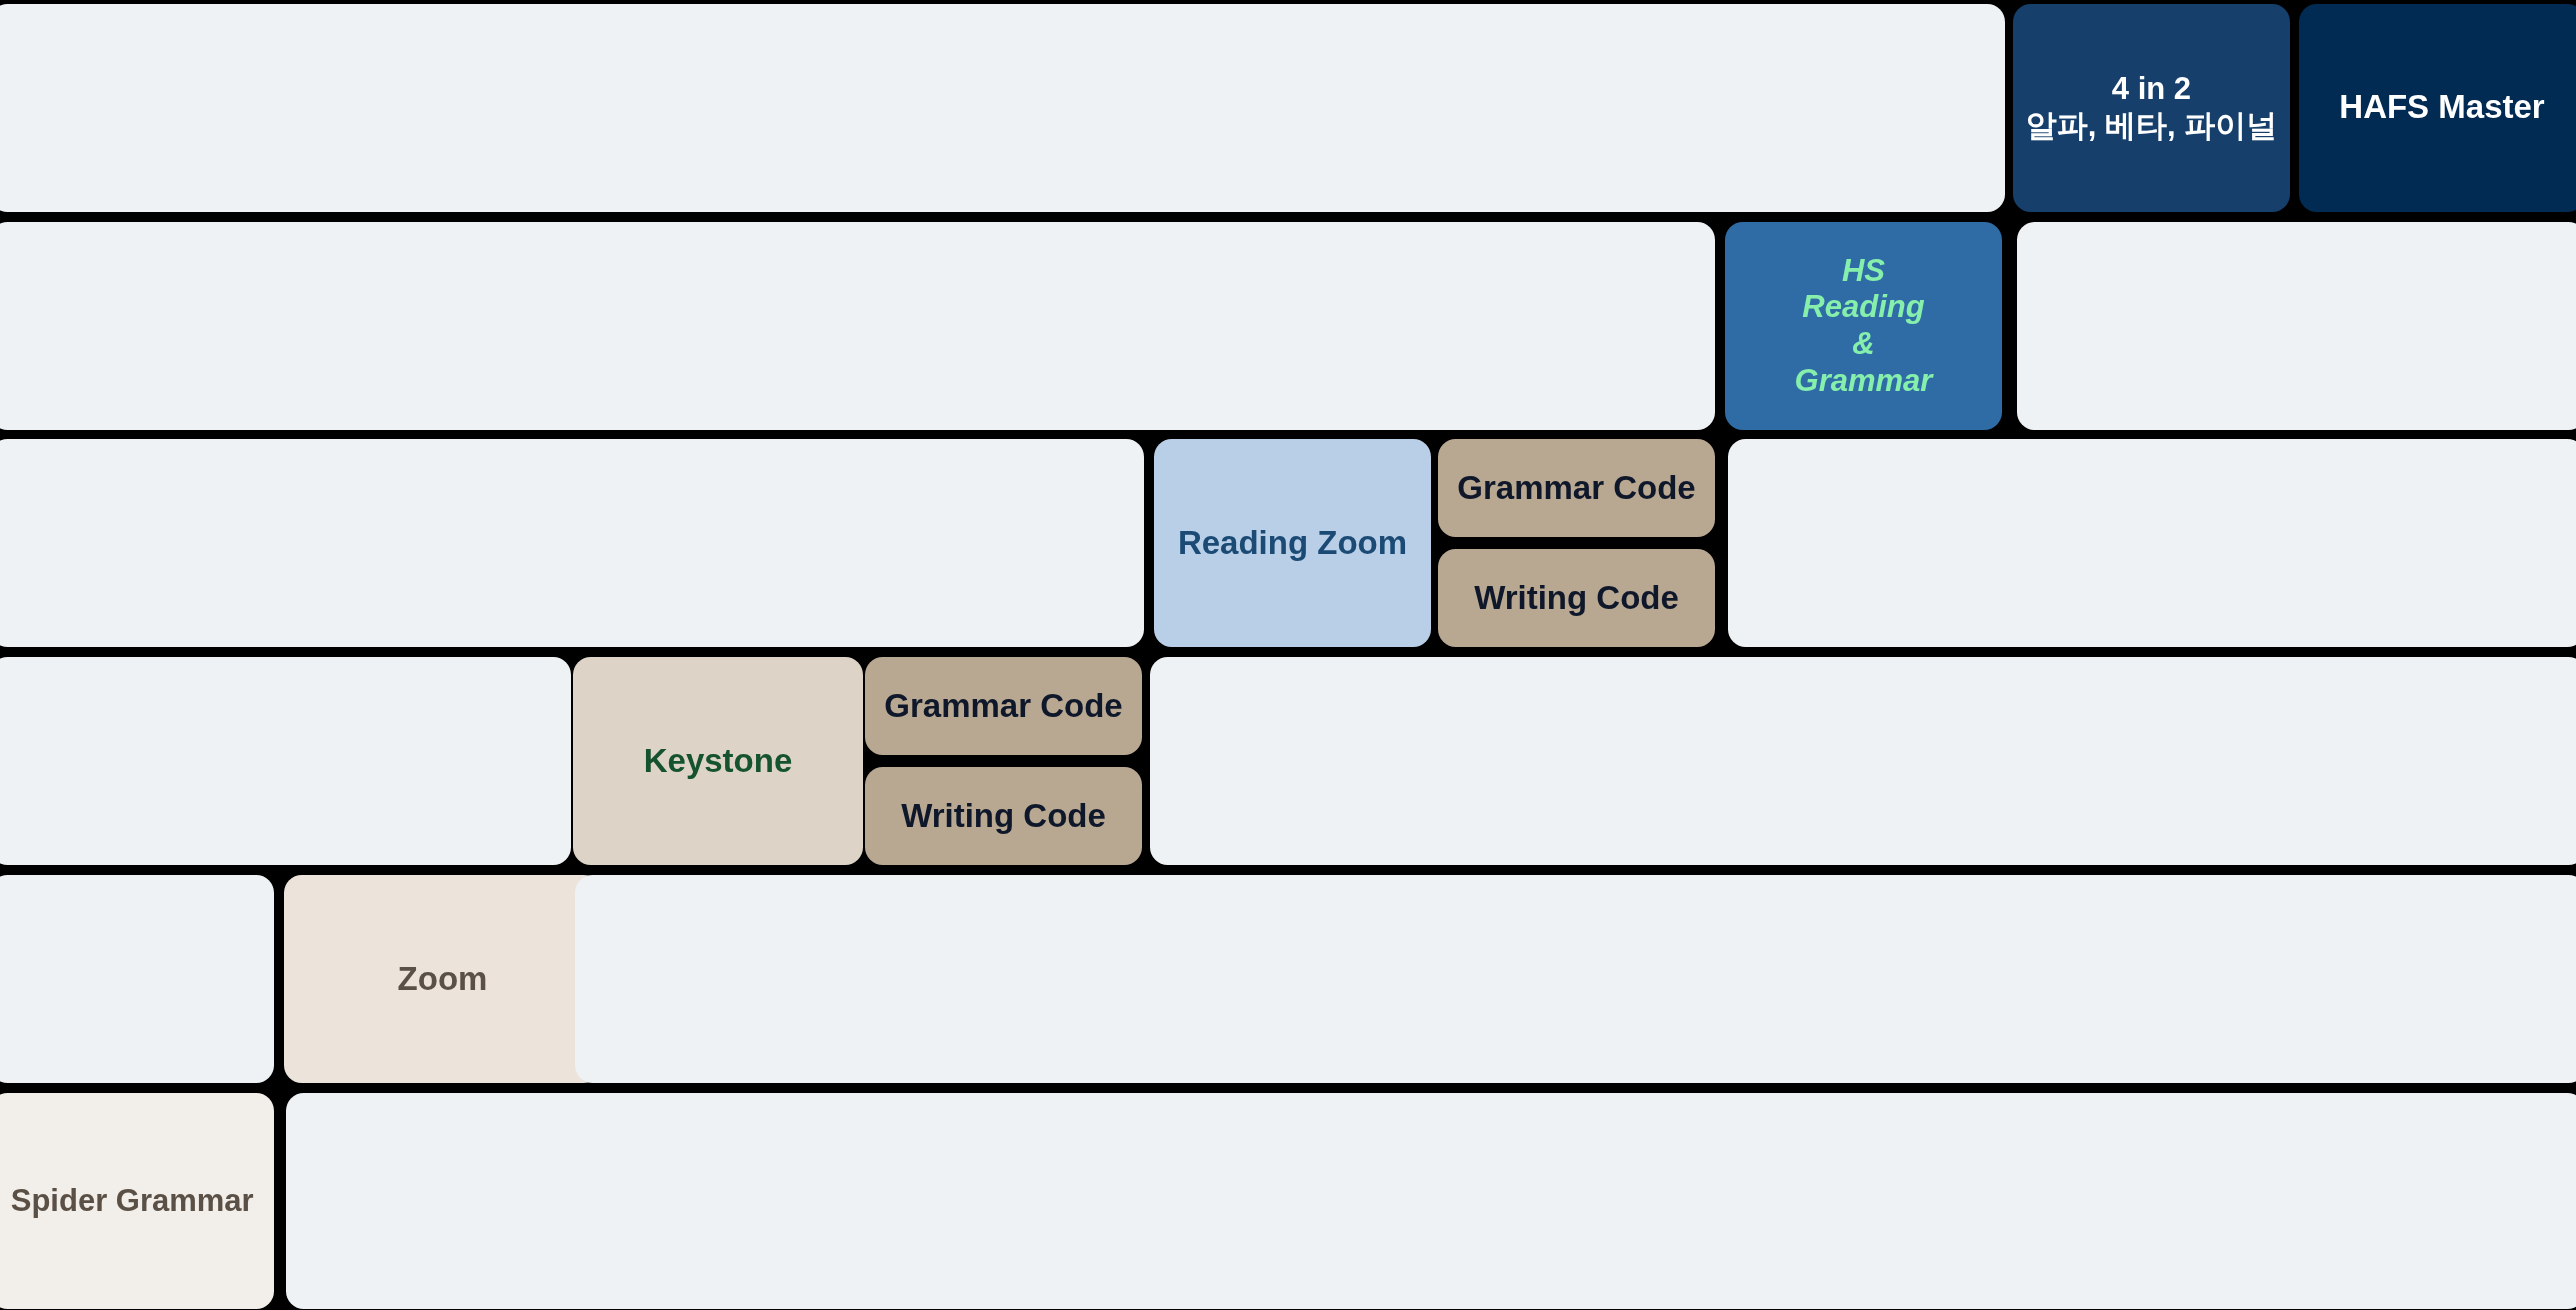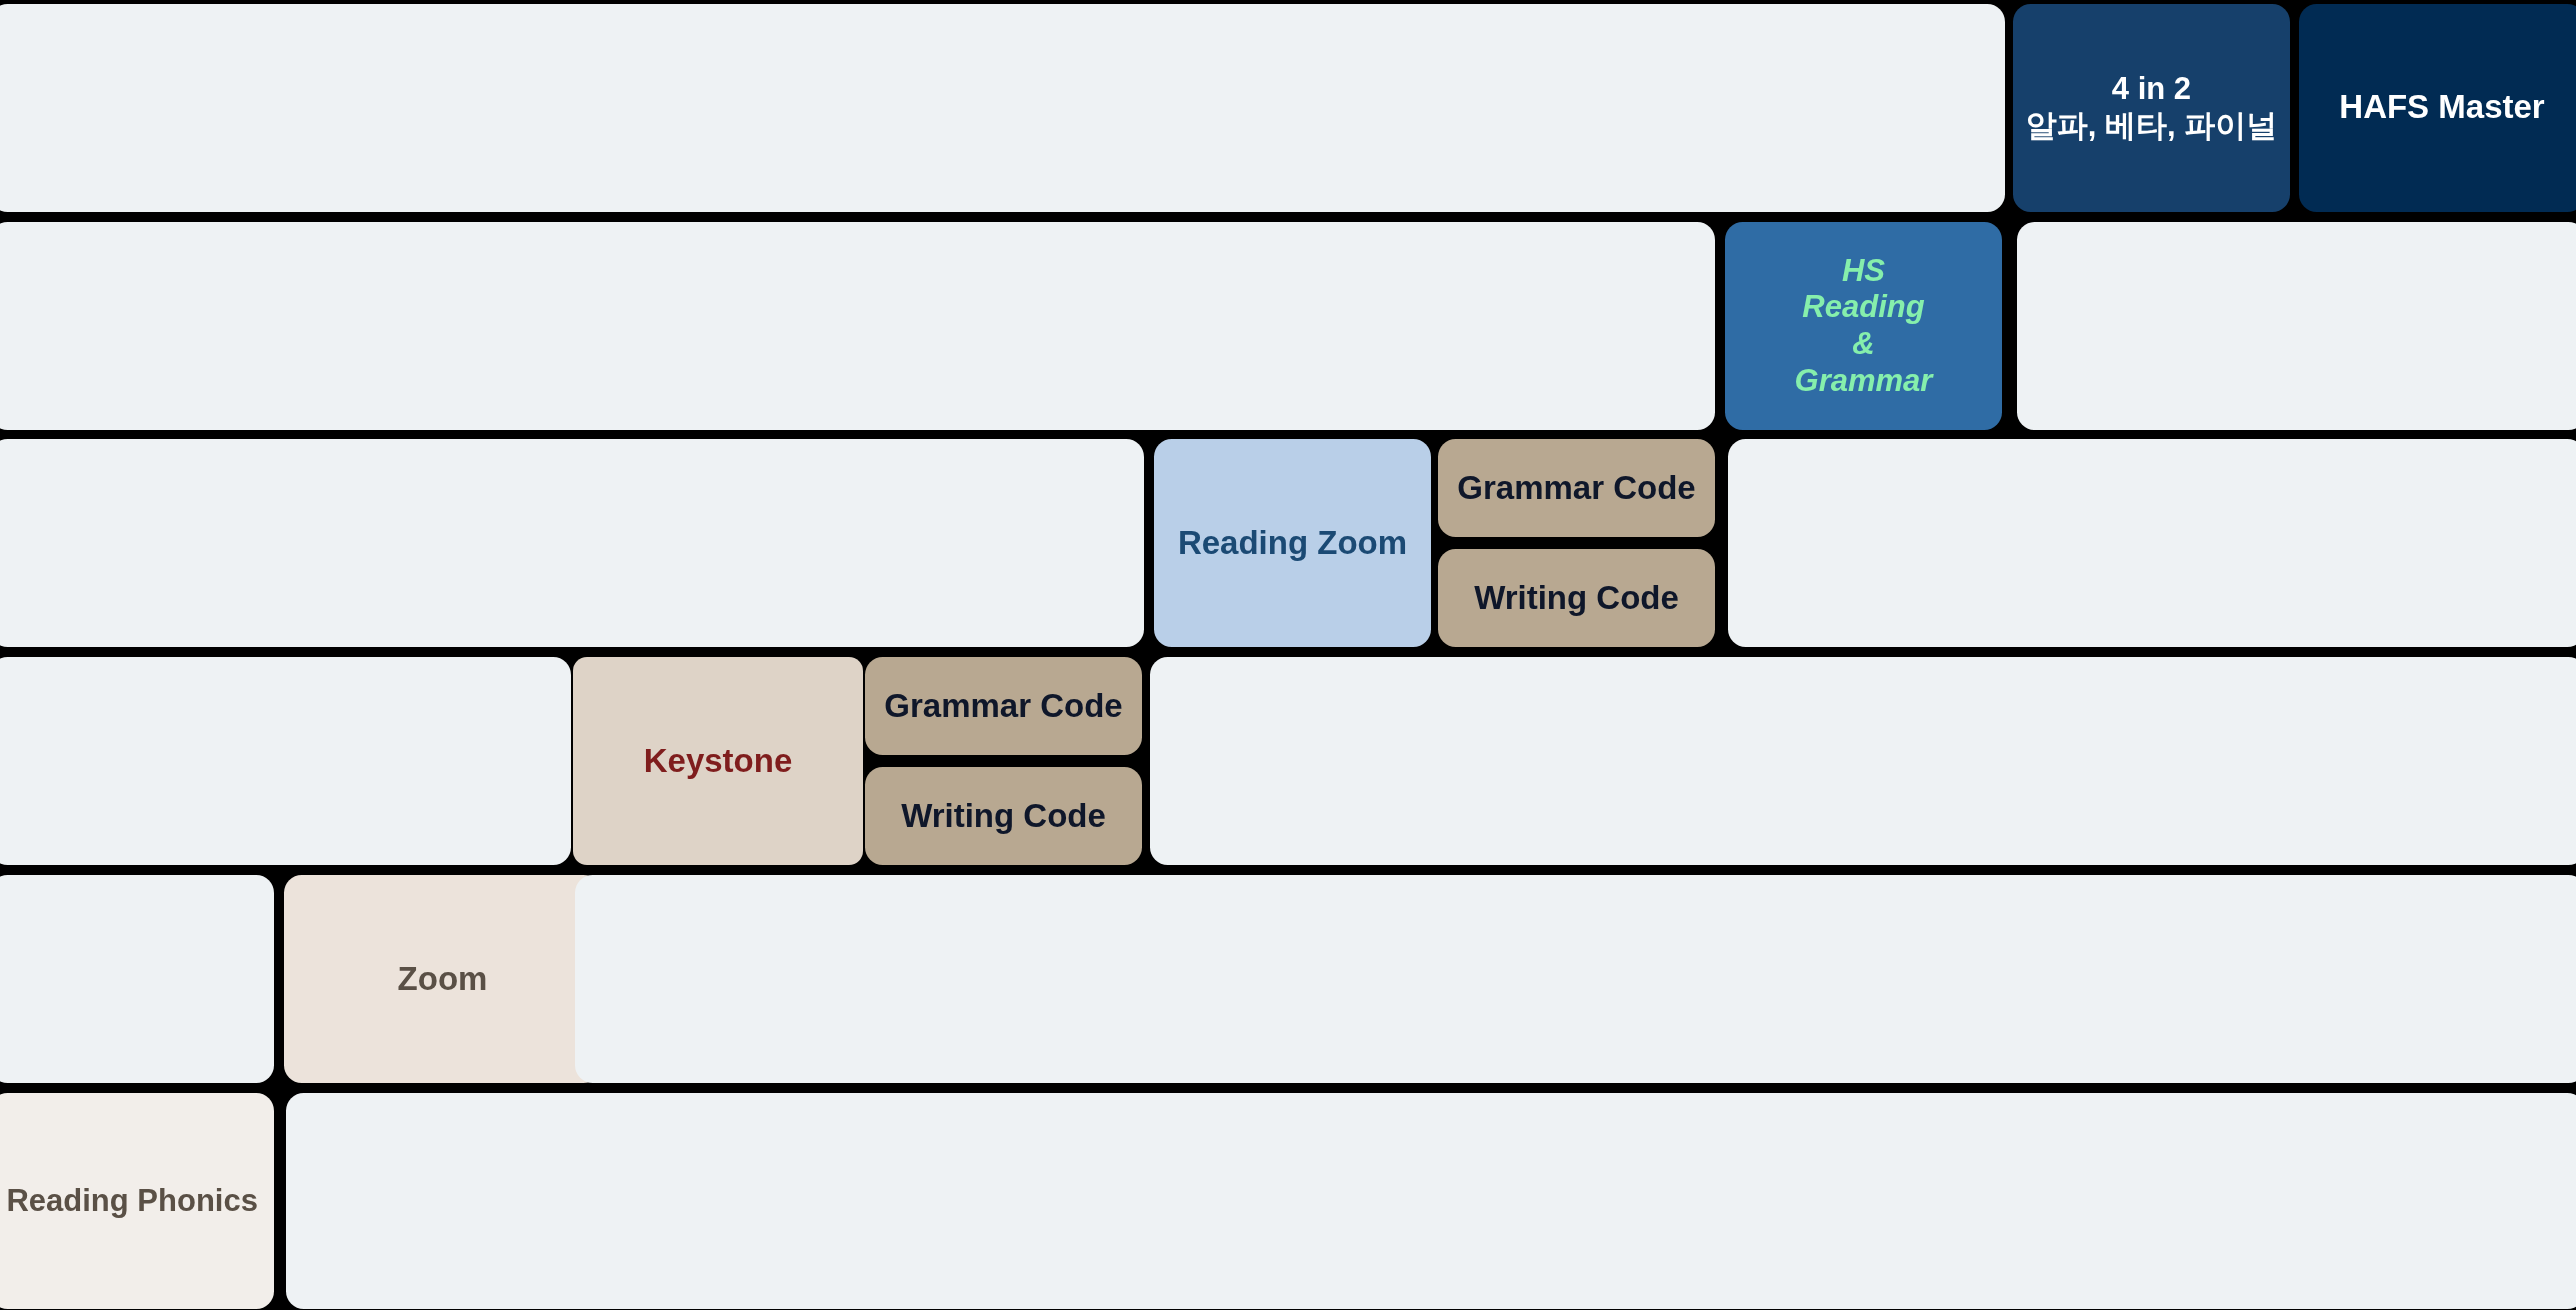--- a/index.html
+++ b/index.html
@@ -42,21 +42,21 @@
     display: block;
     white-space: pre-line;
   }
 
   
   .c-navy-deep   { background: #012b53; color: #ffffff; }
   .c-navy        { background: #16406b; color: #ffffff; }
   .c-blue        { background: #2f6ca5; color: #86efac; font-style: italic; }
   .c-blue-light  { background: #b9cfe8; color: #1b4a74; }
   .c-tan         { background: #b8a891; color: #0f172a; }
-  .c-sand        { background: #ded3c7; color: #7f1d1d; border-radius: 14px; }
+  .c-sand        { background: #ded3c7; color: #14532d; }
   .c-cream       { background: #ece3db; color: #5a5046; }
   .c-ivory       { background: #f2eeea; color: #5a5046; }
 
   .w700 { font-weight: 700; }
   .fs34 { font-size: 33px; }
   .fs32 { font-size: 31px; }
 </style>
 </head>
 <body>
 
@@ -109,18 +109,18 @@
     </div>
     <div class="row">
       <div class="cell filler" style="left: -9.8px; top: 875px; width: 284px; height: 208px;"></div>
       <div class="cell c-cream" style="left: 284px; top: 875px; width: 317px; height: 208px;">
         <span class="lbl w700 fs34">Zoom</span>
       </div>
       <div class="cell filler" style="left: 575px; top: 875px; width: 2011px; height: 208px;"></div>
     </div>
     <div class="row">
       <div class="cell c-ivory" style="left: -9.8px; top: 1093px; width: 284px; height: 216px;">
-        <span class="lbl w700 fs32">Reading Phonics</span>
+        <span class="lbl w700 fs32">Spider Grammar</span>
       </div>
       <div class="cell filler" style="left: 286px; top: 1093px; width: 2299px; height: 216px;"></div>
     </div>
   </div>
 
 
 </body></html>

